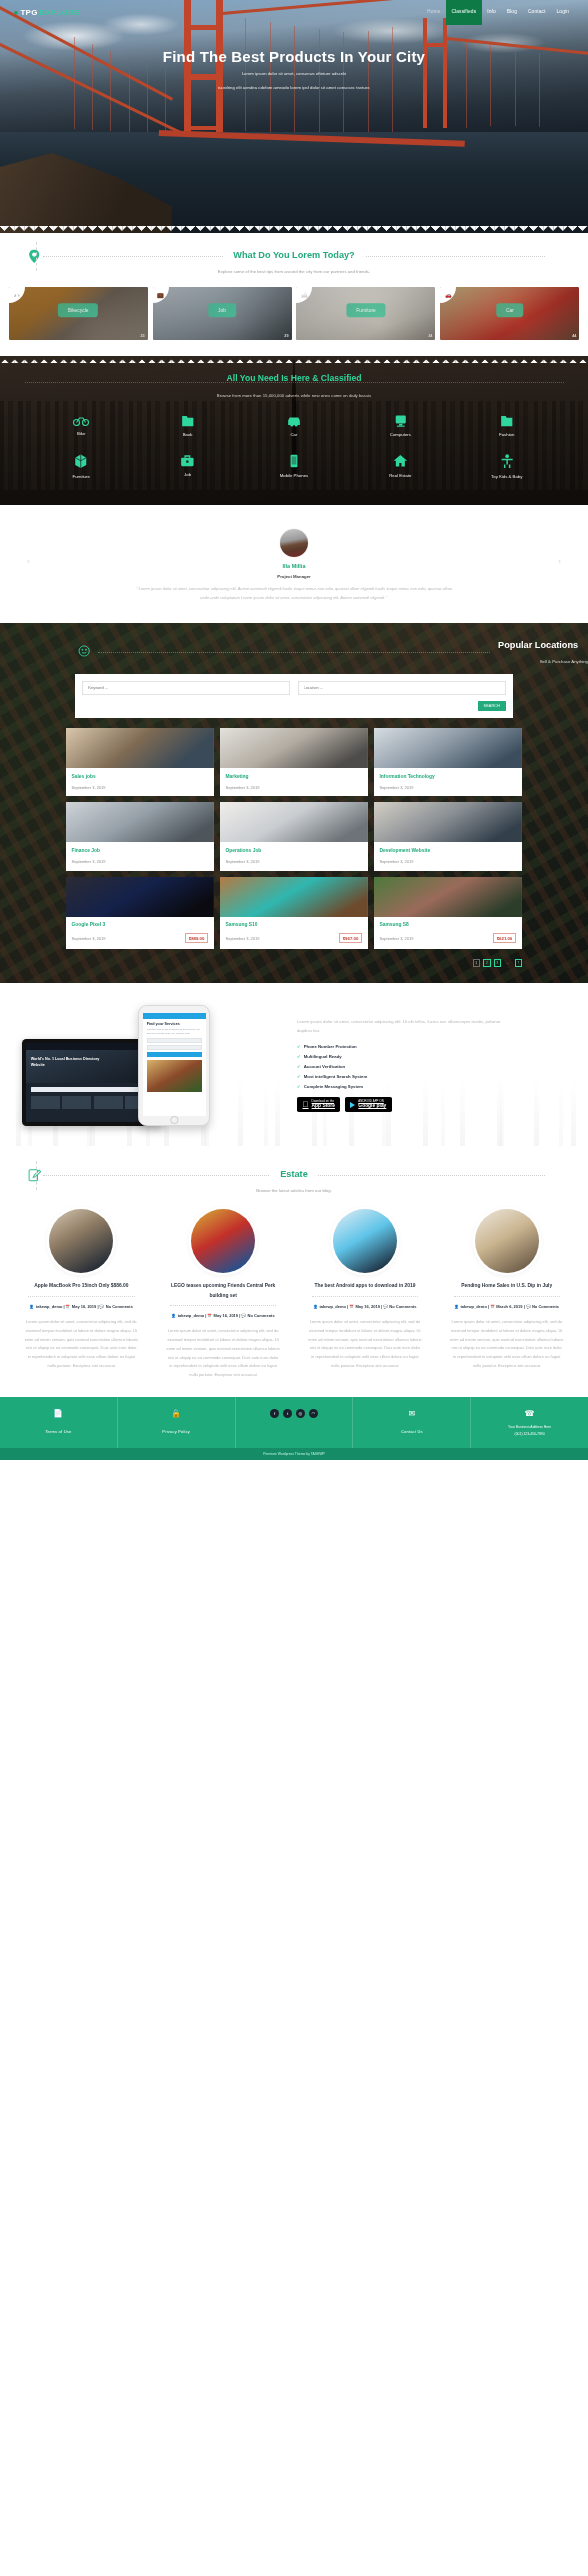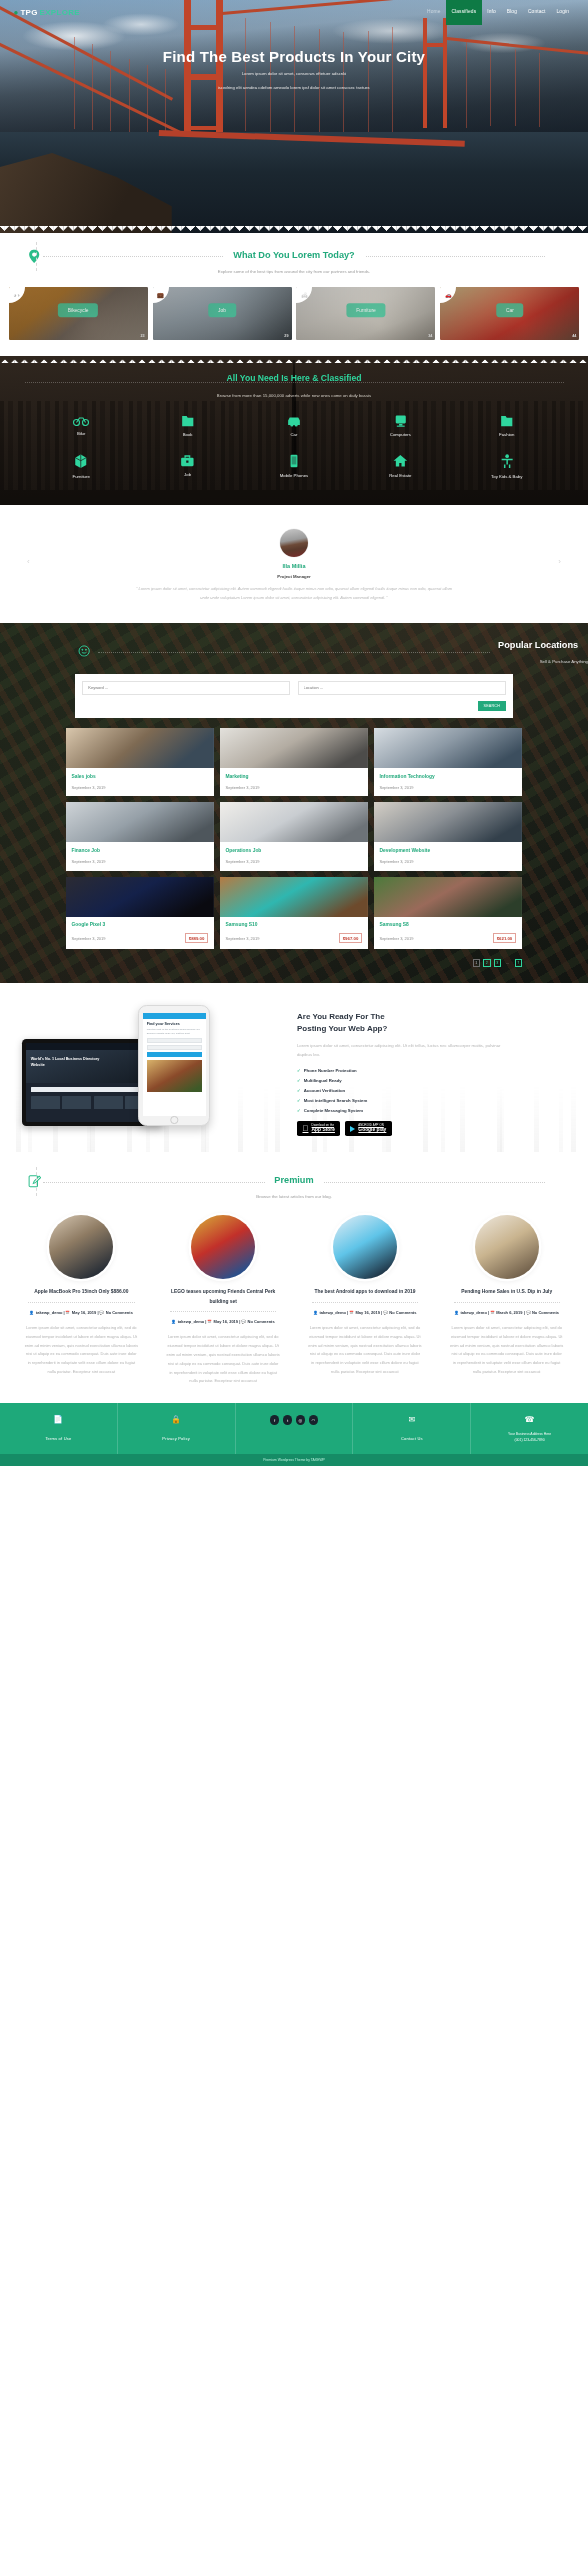--- a/index.html
+++ b/index.html
@@ -675,24 +675,20 @@
           <div class="pfield"></div>
           <div class="pfield"></div>
           <div class="pbtn"></div>
           <div class="pimg"></div>
         </div>
         <div class="home"></div>
       </div>
     </div>
 
     <div class="promo-copy">
-      <h3>
-        <span>Are You Ready For The</span><br>
-        <span>Posting Your Web App?</span>
-      </h3>
       <p class="lead">Lorem ipsum dolor sit amet, consectetur adipiscing elit. Ut elit tellus, luctus nec ullamcorper mattis, pulvinar dapibus leo.</p>
       <ul class="feat">
         <li><span class="ck">✓</span><span>Phone Number Protection</span></li>
         <li><span class="ck">✓</span><span>Multilingual Ready</span></li>
         <li><span class="ck">✓</span><span>Account Verification</span></li>
         <li><span class="ck">✓</span><span>Most intelligent Search System</span></li>
         <li><span class="ck">✓</span><span>Complete Messaging System</span></li>
       </ul>
       <div class="stores">
         <a class="store" href="#">
@@ -717,21 +713,21 @@
 <section class="blog">
   <div class="sec-head">
     <div class="badge">
       <svg width="12.3" height="13.5" viewBox="0 0 22 24" fill="none" stroke="#2bbd8a" stroke-width="1.8">
           <rect x="2" y="2" width="15" height="20" rx="2"></rect>
           <path d="M20 3l-9 9-1.5 4 4-1.5 9-9z" fill="#fff"></path>
         </svg>
     </div>
     <div class="vline"></div>
     <div class="divider"></div>
-    <h2>Premium</h2>
+    <h2>Estate</h2>
     <p>Browse the latest articles from our blog.</p>
   </div>
 
   <div class="posts">
     <article class="post">
       <div class="circ p1"></div>
       <div class="ttl">Apple MacBook Pro 15inch Only $886.00</div>
       <div class="sep"></div>
       <div class="pmeta">
         <span class="ic">👤</span>

